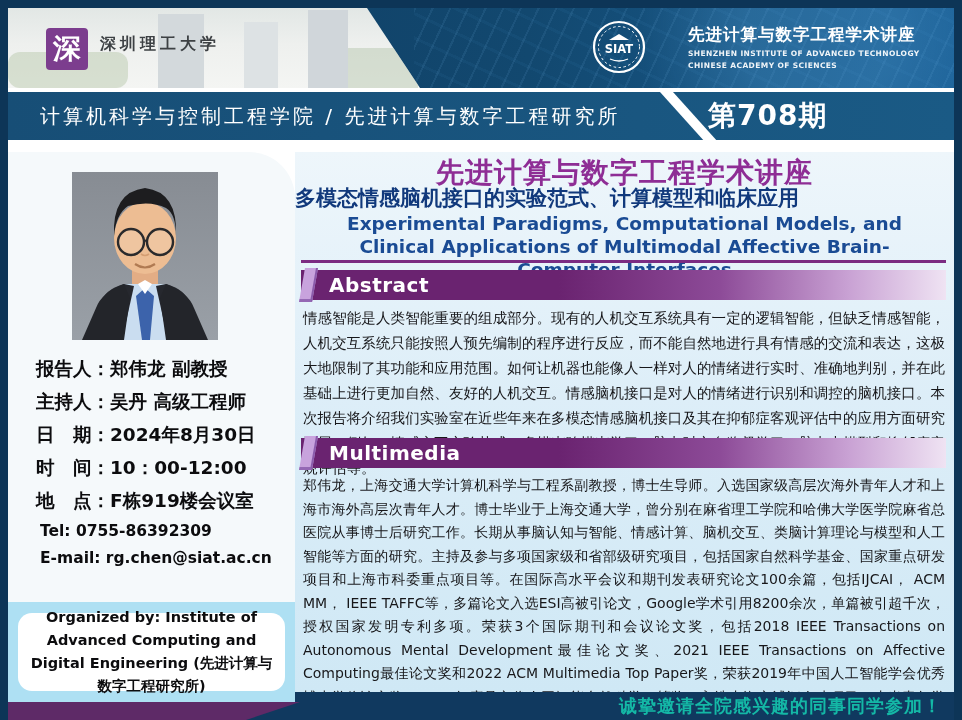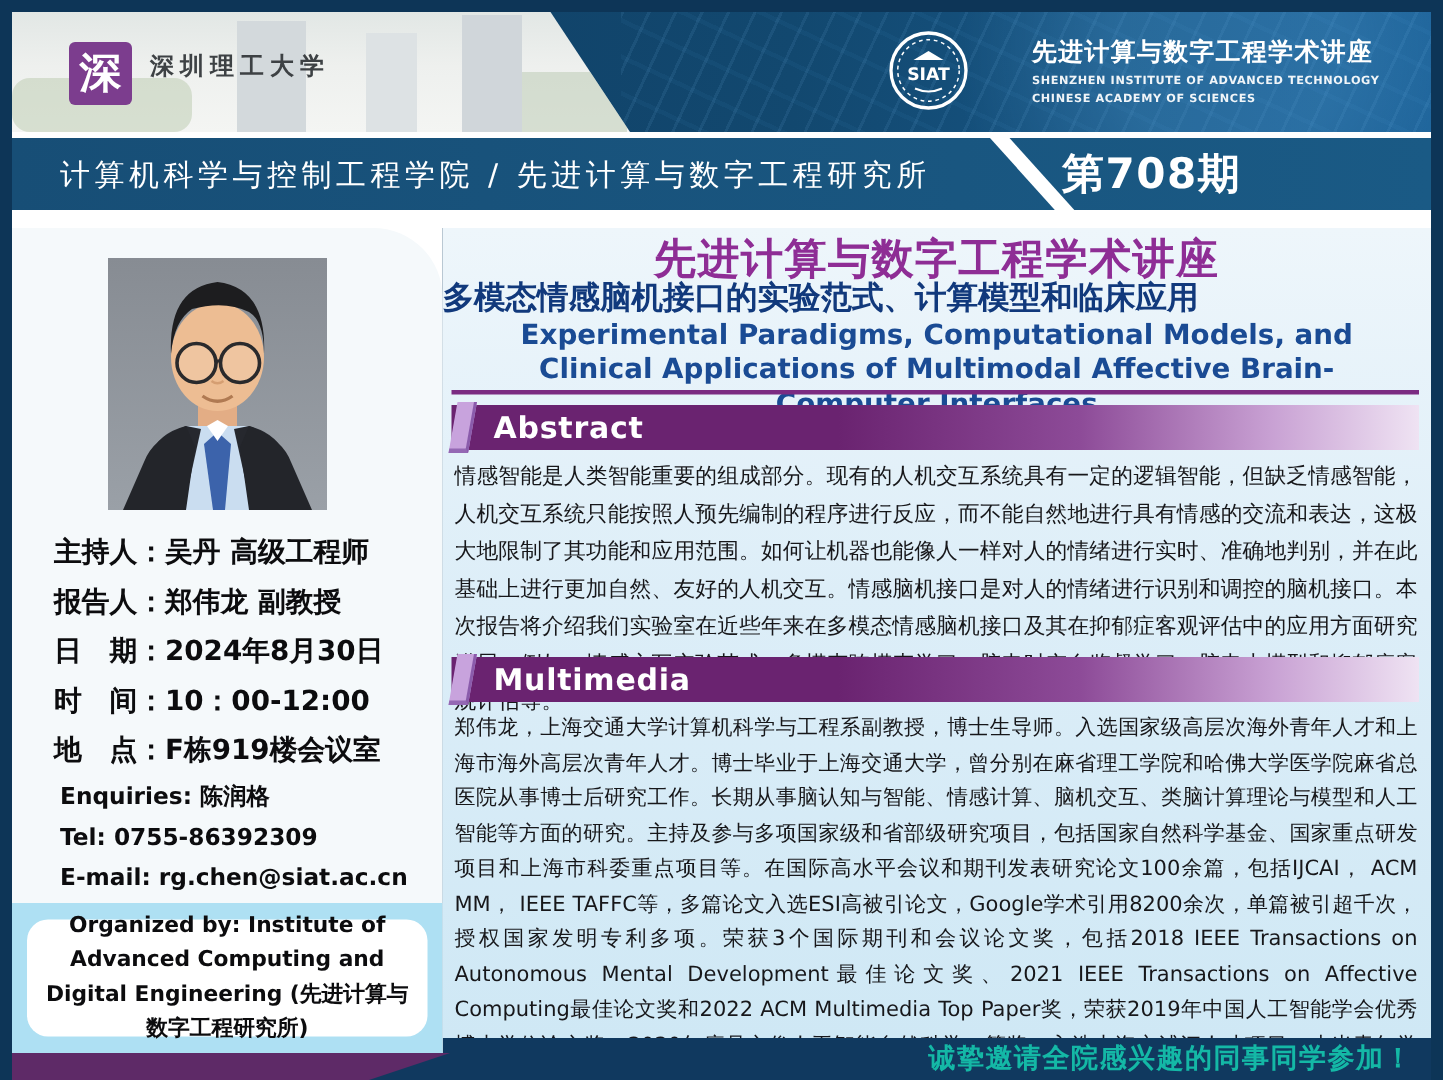--- a/index.html
+++ b/index.html
@@ -156,28 +156,27 @@
         <ellipse cx="73" cy="66" rx="31" ry="36" fill="#edbd93"></ellipse>
         <path d="M42 64 Q40 20 73 16 Q106 20 104 64 Q104 42 94 36 Q78 28 56 34 Q44 42 42 64 Z" fill="#1d1d1f"></path>
         <circle cx="59" cy="70" r="13" fill="rgba(255,255,255,.12)" stroke="#2a2a2c" stroke-width="2.4"></circle>
         <circle cx="88" cy="70" r="13" fill="rgba(255,255,255,.12)" stroke="#2a2a2c" stroke-width="2.4"></circle>
         <path d="M72 70 Q73.5 67 75 70" fill="none" stroke="#2a2a2c" stroke-width="2"></path>
         <path d="M63 92 Q73 99 83 92" fill="none" stroke="#b07a52" stroke-width="2.2"></path>
         <path d="M69 82 Q73 85 77 82" fill="none" stroke="#d59e72" stroke-width="1.6"></path>
       </svg>
     </div>
     <div class="info-block">
+      <div class="info-line">报告人：郑伟龙 副教授</div>
       <div class="info-line">主持人：吴丹 高级工程师</div>
-      <div class="info-line">报告人：郑伟龙 副教授</div>
       <div class="info-line">日　期：2024年8月30日</div>
       <div class="info-line">时　间：10：00-12:00</div>
       <div class="info-line">地　点：F栋919楼会议室</div>
     </div>
     <div class="contact-block">
-      <div class="contact-line">Enquiries: 陈润格</div>
       <div class="contact-line">Tel: 0755-86392309</div>
       <div class="contact-line">E-mail: rg.chen@siat.ac.cn</div>
     </div>
     <div class="cyan-panel">
       <div class="org-box">
         <div class="org-text">Organized by: Institute of Advanced Computing and Digital Engineering (先进计算与数字工程研究所)</div>
       </div>
     </div>
   </div>
 

